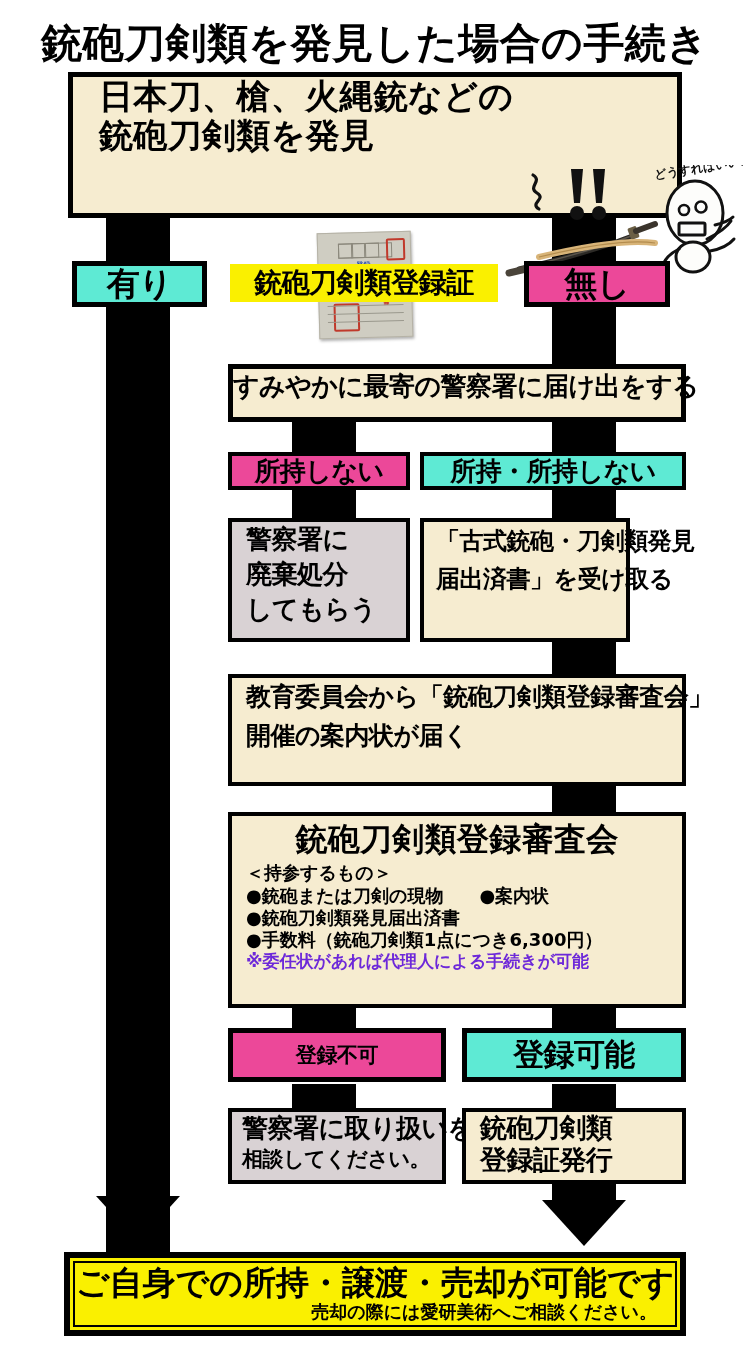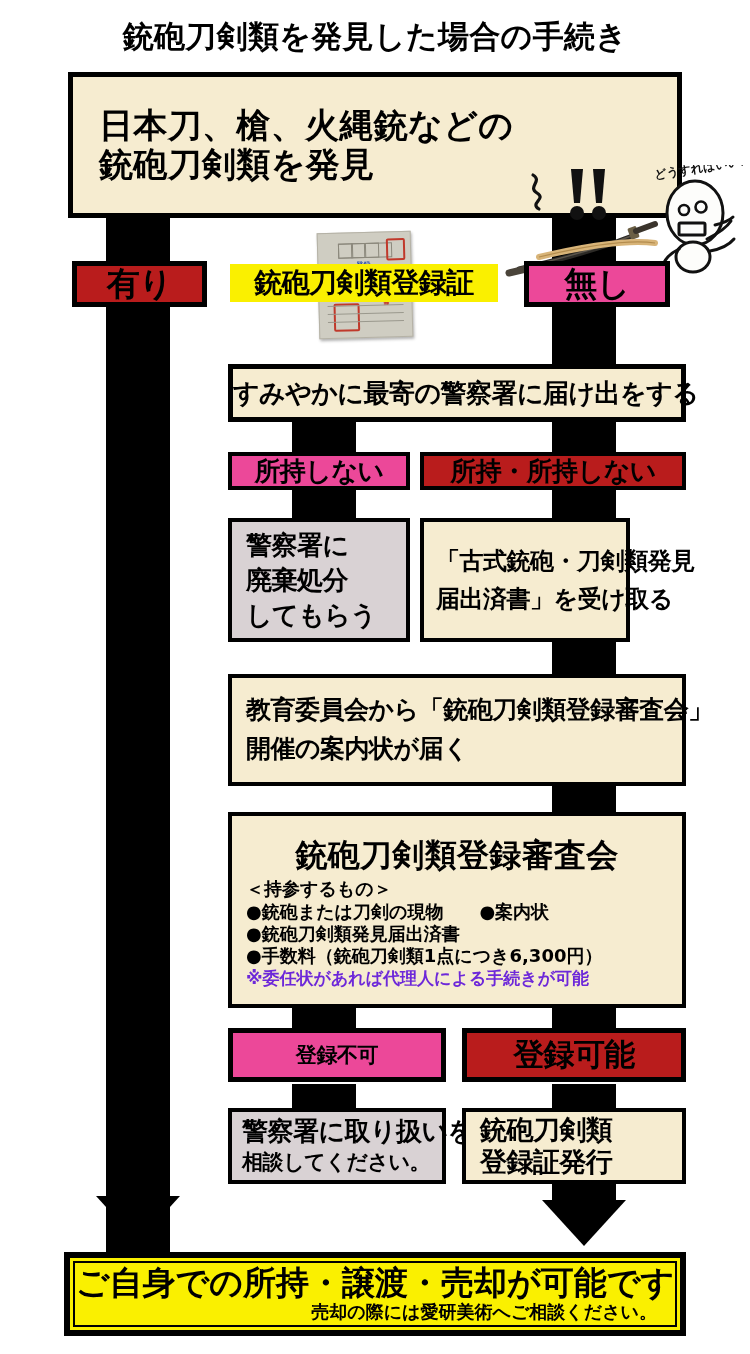--- a/index.html
+++ b/index.html
@@ -12,38 +12,38 @@
 
   
   .bar{position:absolute;background:#000;z-index:1;}
   .arrowhead{position:absolute;z-index:1;width:0;height:0;
     border-left:42px solid transparent;border-right:42px solid transparent;
     border-top:46px solid #000;}
 
   
   .box{position:absolute;box-sizing:border-box;border:5px solid #000;
        background:#F6ECD0;z-index:3;display:flex;flex-direction:column;
-       justify-content:center;}
+       }
   .box.thin{border-width:4px;}
-  .box.pink{background:#b91c1c;}
+  .box.pink{background:#5eead4;}
   .box.blue{background:#ec4899;}
   .box.gray{background:#D9D2D4;}
   .box.yellow{background:#FAF000;}
 
   .t{display:block;white-space:nowrap;font-weight:bold;letter-spacing:-0.02em;}
   .center{text-align:center;}
 
   
   #top-box{left:68px;top:72px;width:614px;height:146px;}
   #top-box .line{font-size:34px;font-weight:bold;line-height:1.16;
      margin-left:26px;letter-spacing:0.01em;}
 
   
   #page-title{position:absolute;left:0;top:16px;width:750px;text-align:center;
-     font-size:31px;font-weight:bold;letter-spacing:0.01em;z-index:5;}
+     font-size:41px;font-weight:bold;letter-spacing:0.01em;z-index:5;}
 
   
   .lbl{display:flex;align-items:center;justify-content:center;}
   .lbl .t{font-size:33px;}
 
   
   #cert-photo{position:absolute;left:318px;top:232px;width:92px;height:104px;
      z-index:2;background:#CFCDC2;border:1px solid #b5b2a6;
      box-shadow:1px 2px 3px rgba(0,0,0,.3);transform:rotate(-1.5deg);}
   #cert-photo .rowline{position:absolute;left:8px;right:8px;height:1px;background:#9a988d;}

